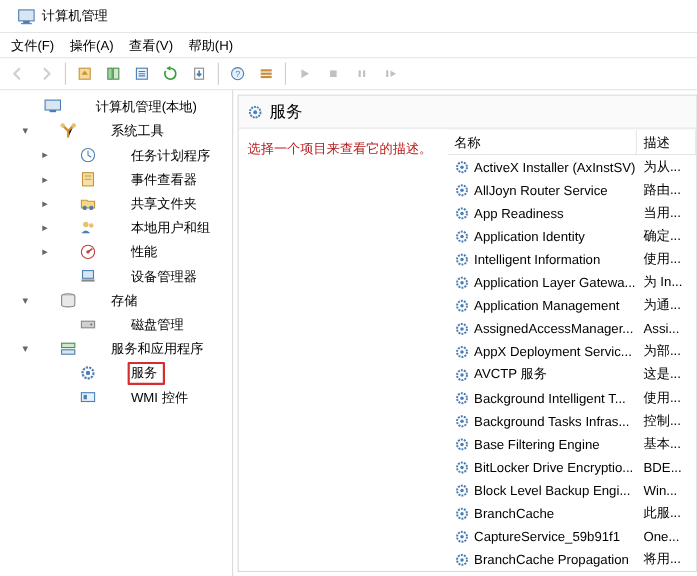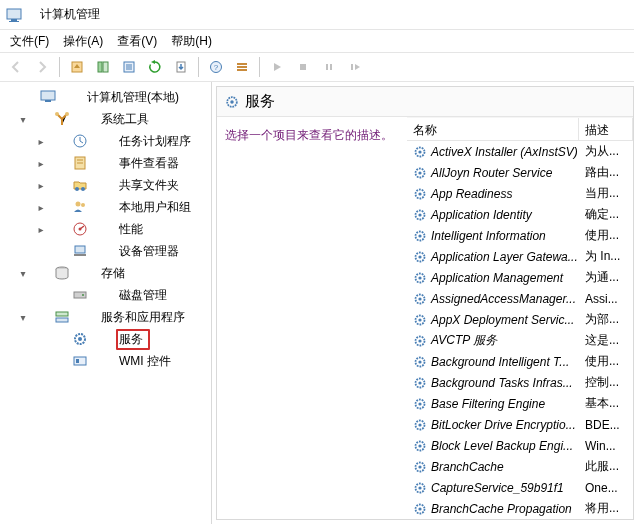--- a/index.html
+++ b/index.html
@@ -9,23 +9,23 @@
   background: #fff;
   width: 634px;
   height: 524px;
   overflow: hidden;
   color: #000;
 }
 .titlebar {
   height: 30px;
   display: flex;
   align-items: center;
-  padding: 0 6px;
+  padding: 0 16px;
   border-bottom: 1px solid #e5e5e5;
-  gap: 18px;
+  gap: 6px;
 }
 .titlebar .icon { width: 16px; height: 16px; }
 .menubar {
   height: 22px;
   display: flex;
   align-items: center;
   padding: 0 4px;
   gap: 2px;
 }
 .menubar span {
@@ -116,21 +116,21 @@
 }
 .right-body {
   flex: 1;
   display: flex;
   overflow: hidden;
 }
 .desc-col {
   width: 190px;
   padding: 10px 8px 8px 8px;
   font-size: 12px;
-  color: #701a75;
+  color: #b91c1c;
 }
 .list-col {
   flex: 1;
   display: flex;
   flex-direction: column;
   overflow: hidden;
 }
 .list-header {
   display: flex;
   height: 24px;
@@ -160,21 +160,20 @@
   overflow: hidden;
   text-overflow: ellipsis;
   font-size: 12px;
 }
 .list-row .cell-name {
   width: 172px;
   flex-shrink: 0;
   display: flex;
   align-items: center;
   gap: 4px;
-  font-style: italic;
 }
 .list-row .svc-icon {
   width: 14px;
   height: 14px;
   flex-shrink: 0;
 }
 .gear-icon {
   width: 14px; height: 14px;
   display: inline-block;
 }

